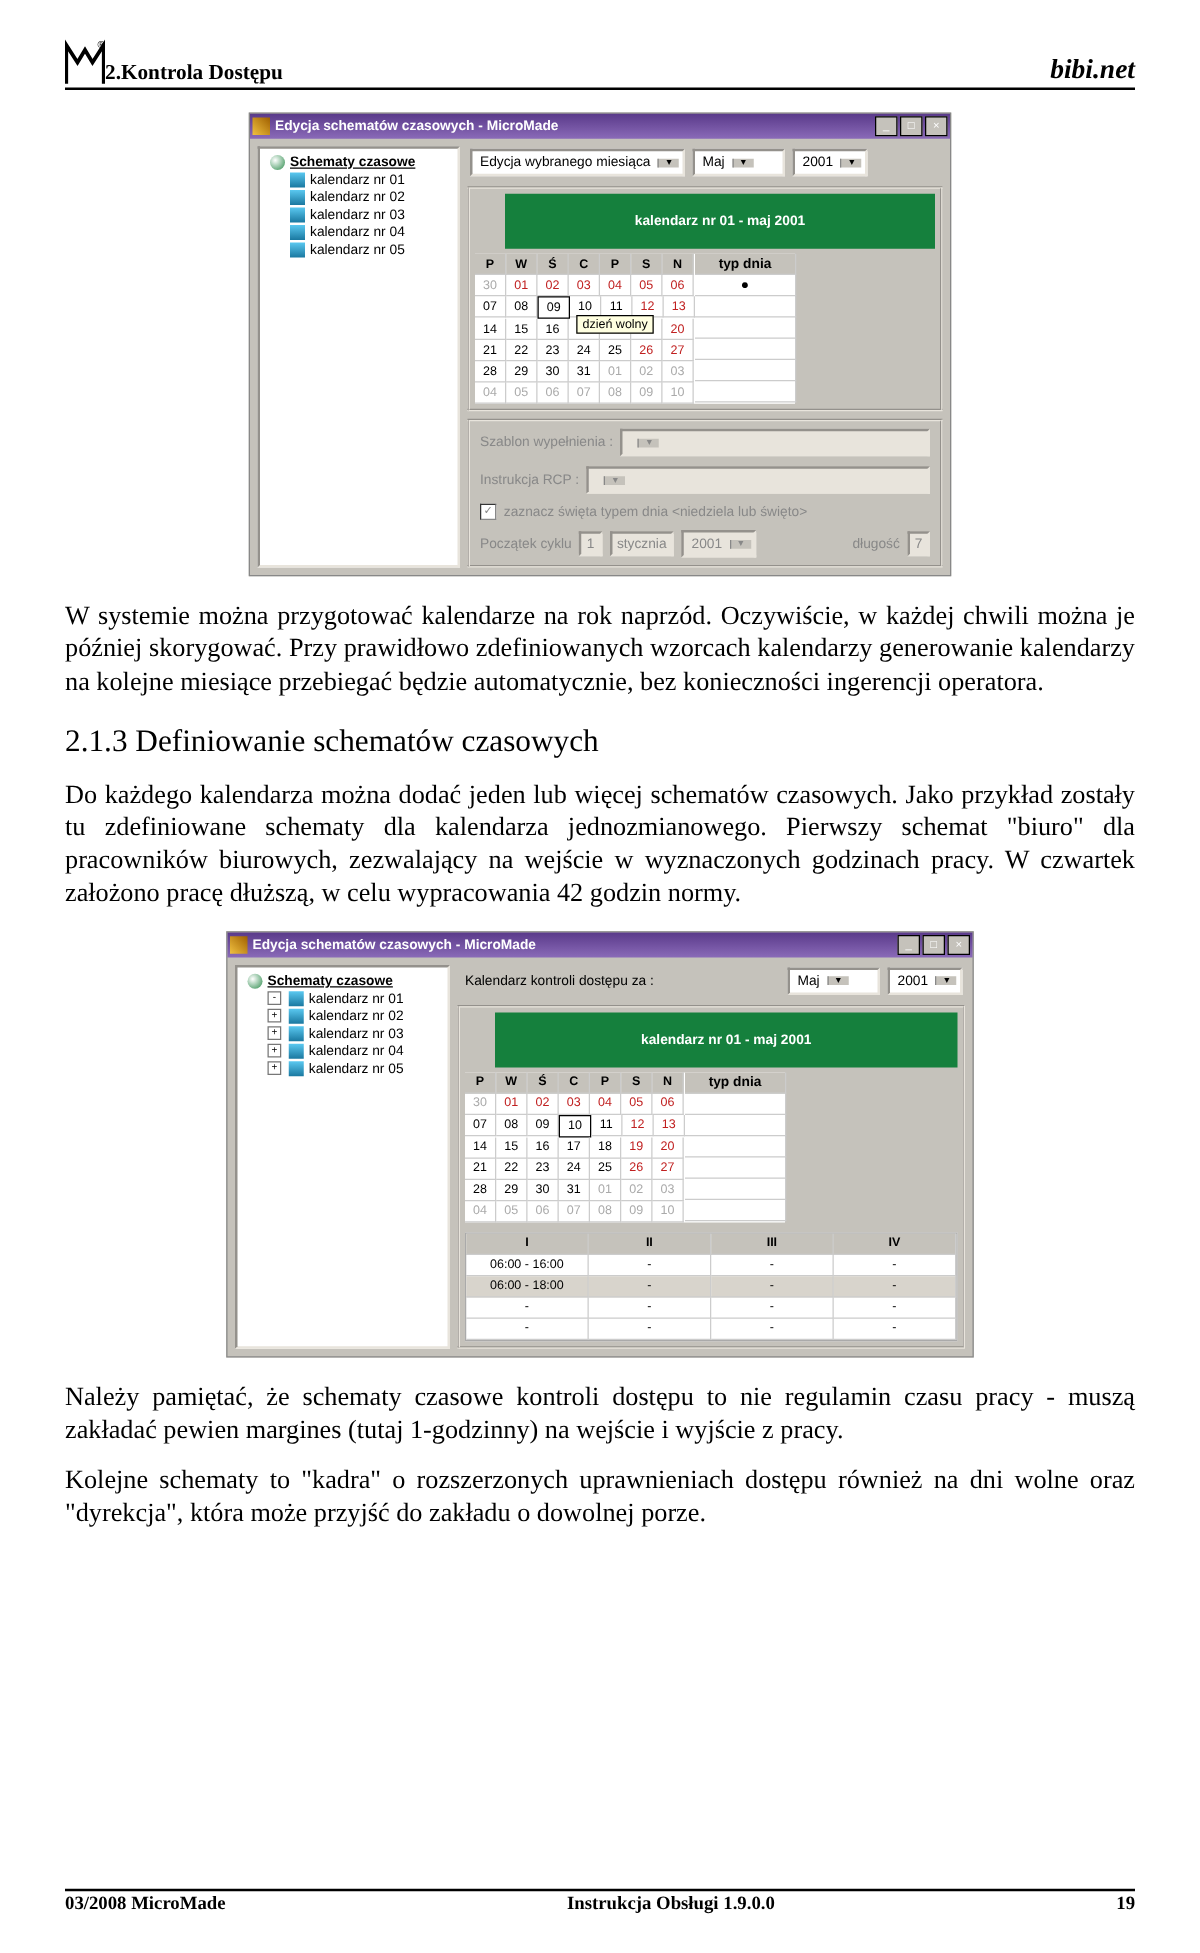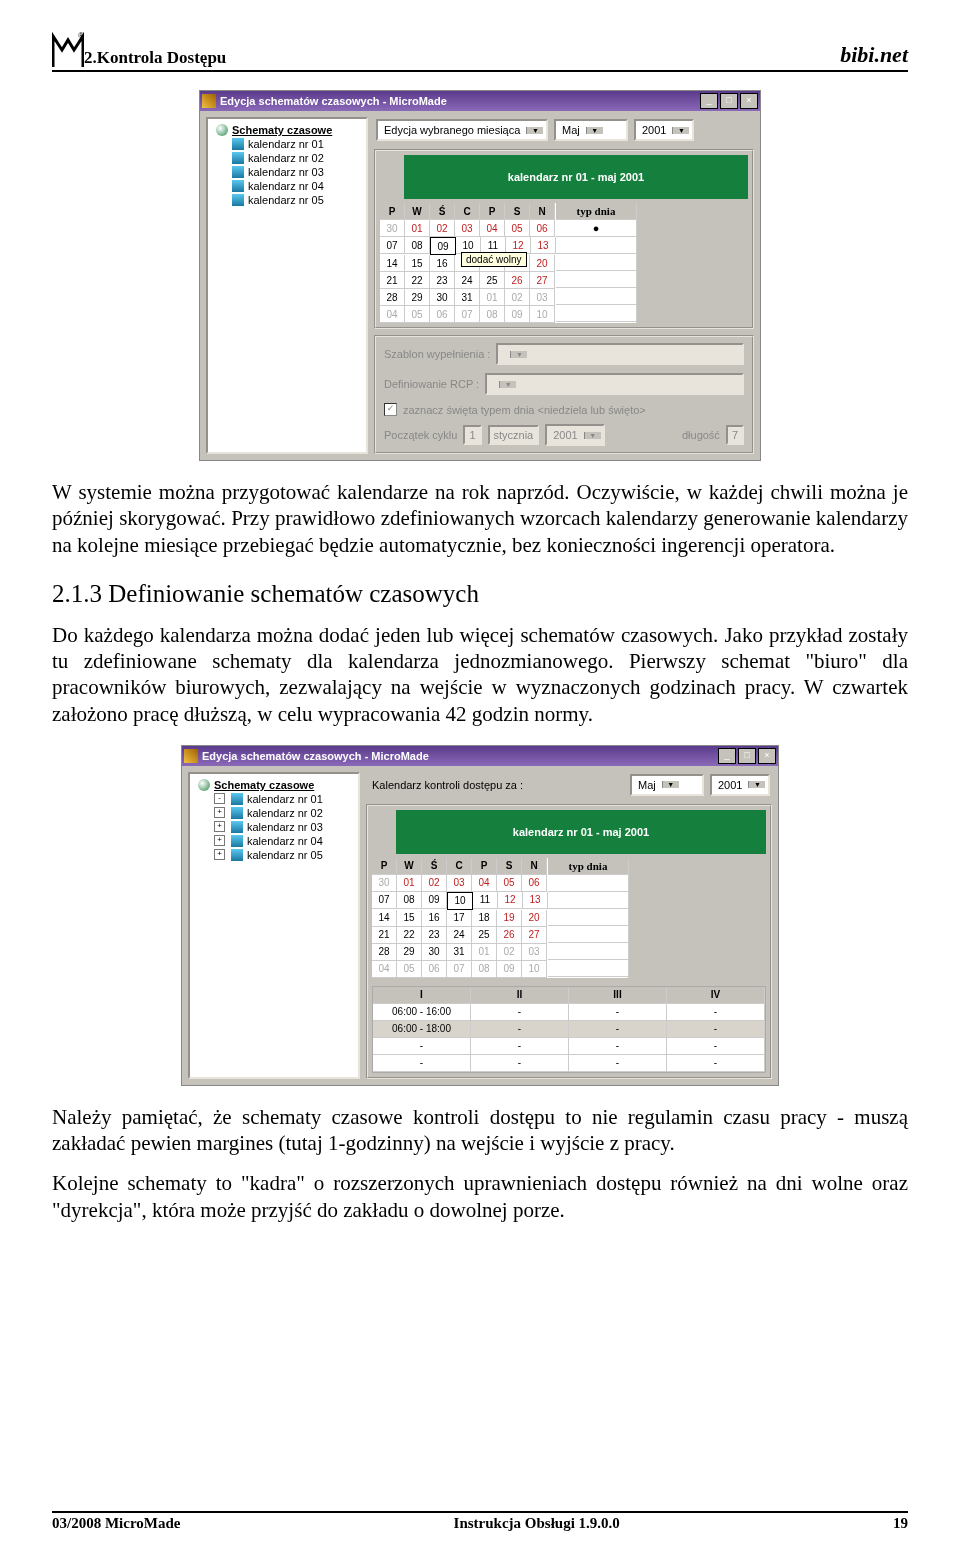--- a/index.html
+++ b/index.html
@@ -36,21 +36,21 @@
   .cal-title { background:#15803d; color:#fff; text-align:center; font-weight:bold; padding:16px;margin-left:24px; }
   .cal { display:flex; }
   .grid { display:flex; flex-direction:column; background:#fff; font-size:10px; }
   .grow { display:flex; }
   .gcell { width:24px; height:16px; display:flex; align-items:center; justify-content:center; border-right:1px solid #ccc; border-bottom:1px solid #ccc; }
   .gcell.hd { background:#c5c2bb; color:#000; font-weight:bold; }
   .gcell.red { color:#c02020; }
   .gcell.gray { color:#aaa; }
   .gcell.sel { border:1px solid #000; }
   .typ { width:80px; display:flex; flex-direction:column; background:#fff; }
-  .typ .gcell { width:80px;font-family:Liberation Serif, serif; }
+  .typ .gcell { width:80px; }
   .typ .dot::after{ content:"●"; }
   .tooltip { position:relative; }
   .tip { position:absolute; left:30px; top:14px; background:#ffffe0; border:1px solid #000; padding:1px 4px; font-size:10px; white-space:nowrap; }
   .lbl-row { display:flex; align-items:center; gap:6px; padding:2px 4px; }
   .slots { display:flex; flex-direction:column; background:#fff; border:1px solid #aaa; margin-top:4px;}
   .srow { display:flex; }
   .scell { flex:1; height:16px; display:flex; align-items:center; justify-content:center; border-right:1px solid #ccc; border-bottom:1px solid #ccc; font-size:10px;}
   .srow.hd .scell { background:#c5c2bb; font-weight:bold; }
   .srow.sel .scell { background:#d8d4cc; }
   .chk { width:11px; height:11px; background:#fff; border:1px inset #888; font-size:9px; line-height:9px; text-align:center; color:#888;}
@@ -146,21 +146,21 @@
                   <div class="gcell red">01</div>
                   <div class="gcell red">02</div>
                   <div class="gcell red">03</div>
                   <div class="gcell red">04</div>
                   <div class="gcell red">05</div>
                   <div class="gcell red">06</div>
                 </div>
                 <div class="grow">
                   <div class="gcell">07</div>
                   <div class="gcell">08</div>
-                  <div class="gcell tooltip sel">09<div class="tip">dodać wolny</div></div>
+                  <div class="gcell tooltip sel">09<div class="tip">dzień wolny</div></div>
                   <div class="gcell">10</div>
                   <div class="gcell">11</div>
                   <div class="gcell red">12</div>
                   <div class="gcell red">13</div>
                 </div>
                 <div class="grow">
                   <div class="gcell">14</div>
                   <div class="gcell">15</div>
                   <div class="gcell">16</div>
                   <div class="gcell">17</div>
@@ -209,21 +209,21 @@
         </div>
         <div class="panel panel-dim">
           <div class="lbl-row">
               <span>Szablon wypełnienia :</span>
               <div class="combo" style="flex:1;background:#e8e4dc">
                 <span></span>
                 <div class="cbtn">▼</div>
               </div>
             </div>
           <div class="lbl-row">
-              <span>Definiowanie RCP :</span>
+              <span>Instrukcja RCP :</span>
               <div class="combo" style="flex:1;background:#e8e4dc">
                 <span></span>
                 <div class="cbtn">▼</div>
               </div>
             </div>
           <div class="lbl-row">
               <span class="chk">✓</span>
               <span>zaznacz święta typem dnia  &lt;niedziela lub święto&gt;</span>
             </div>
           <div class="lbl-row">

